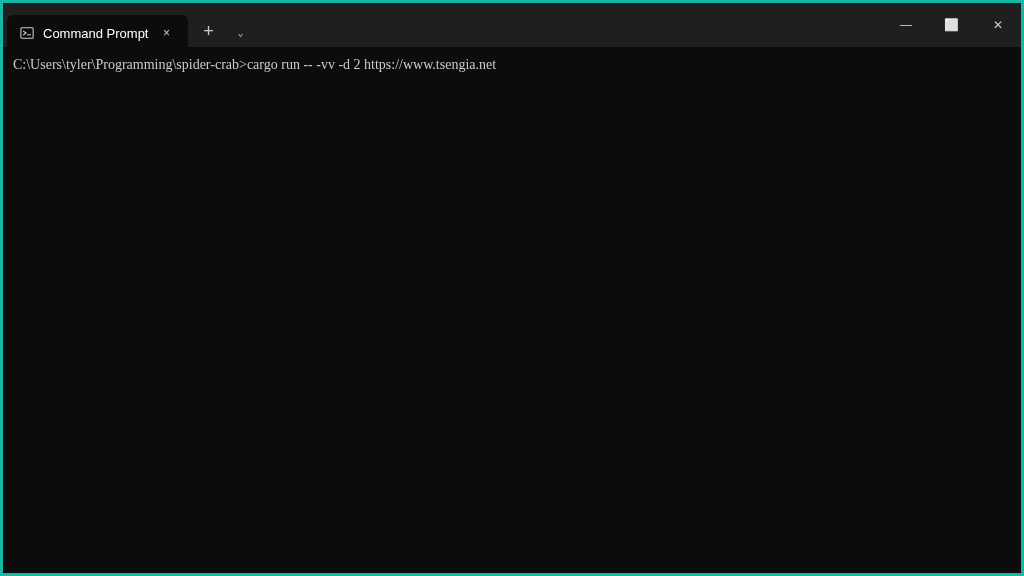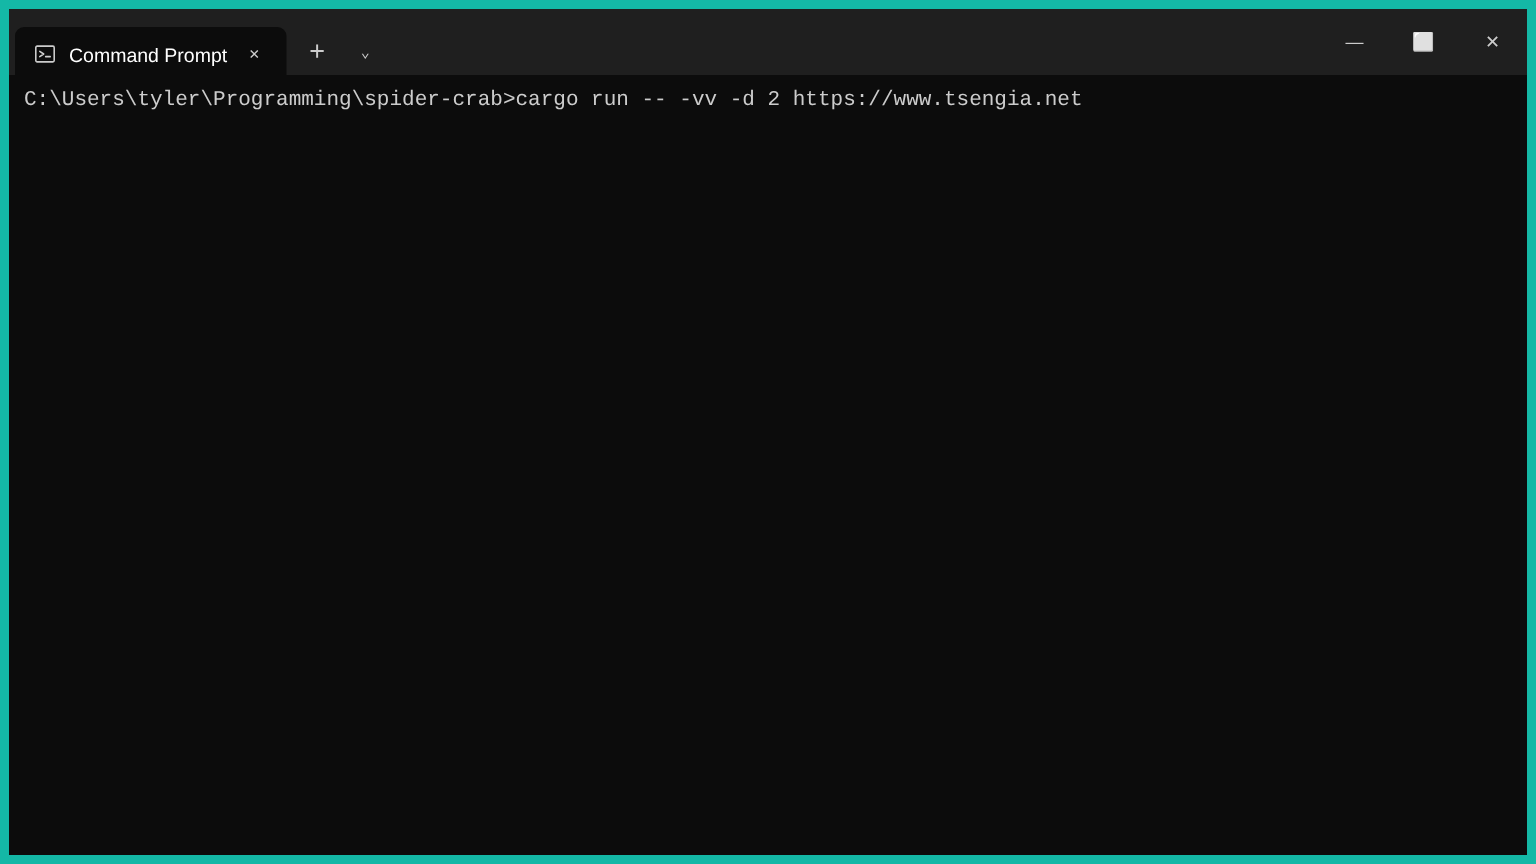--- a/index.html
+++ b/index.html
@@ -15,21 +15,21 @@
       font-family: 'Consolas', 'Courier New', monospace;
       overflow: hidden;
     }
 
     .window {
       width: 1024px;
       height: 576px;
       background: #0c0c0c;
       display: flex;
       flex-direction: column;
-      border: 6px solid #14b8a6;
+      border: 3px solid #14b8a6;
     }
 
     .titlebar {
       height: 44px;
       background: #1f1f1f;
       display: flex;
       align-items: center;
       flex-shrink: 0;
       padding: 0;
     }
@@ -133,21 +133,21 @@
       border: none;
       outline: none;
     }
 
     .terminal-body {
       flex: 1;
       background: #0c0c0c;
       padding: 8px 10px;
       color: #cccccc;
       font-size: 14px;
-      font-family: Liberation Mono, monospace;
+      font-family: Liberation Serif, serif;
       line-height: 1.4;
       overflow: hidden;
     }
 
     .terminal-line {
       white-space: pre;
     }
   </style>
 </head>
 <body>

